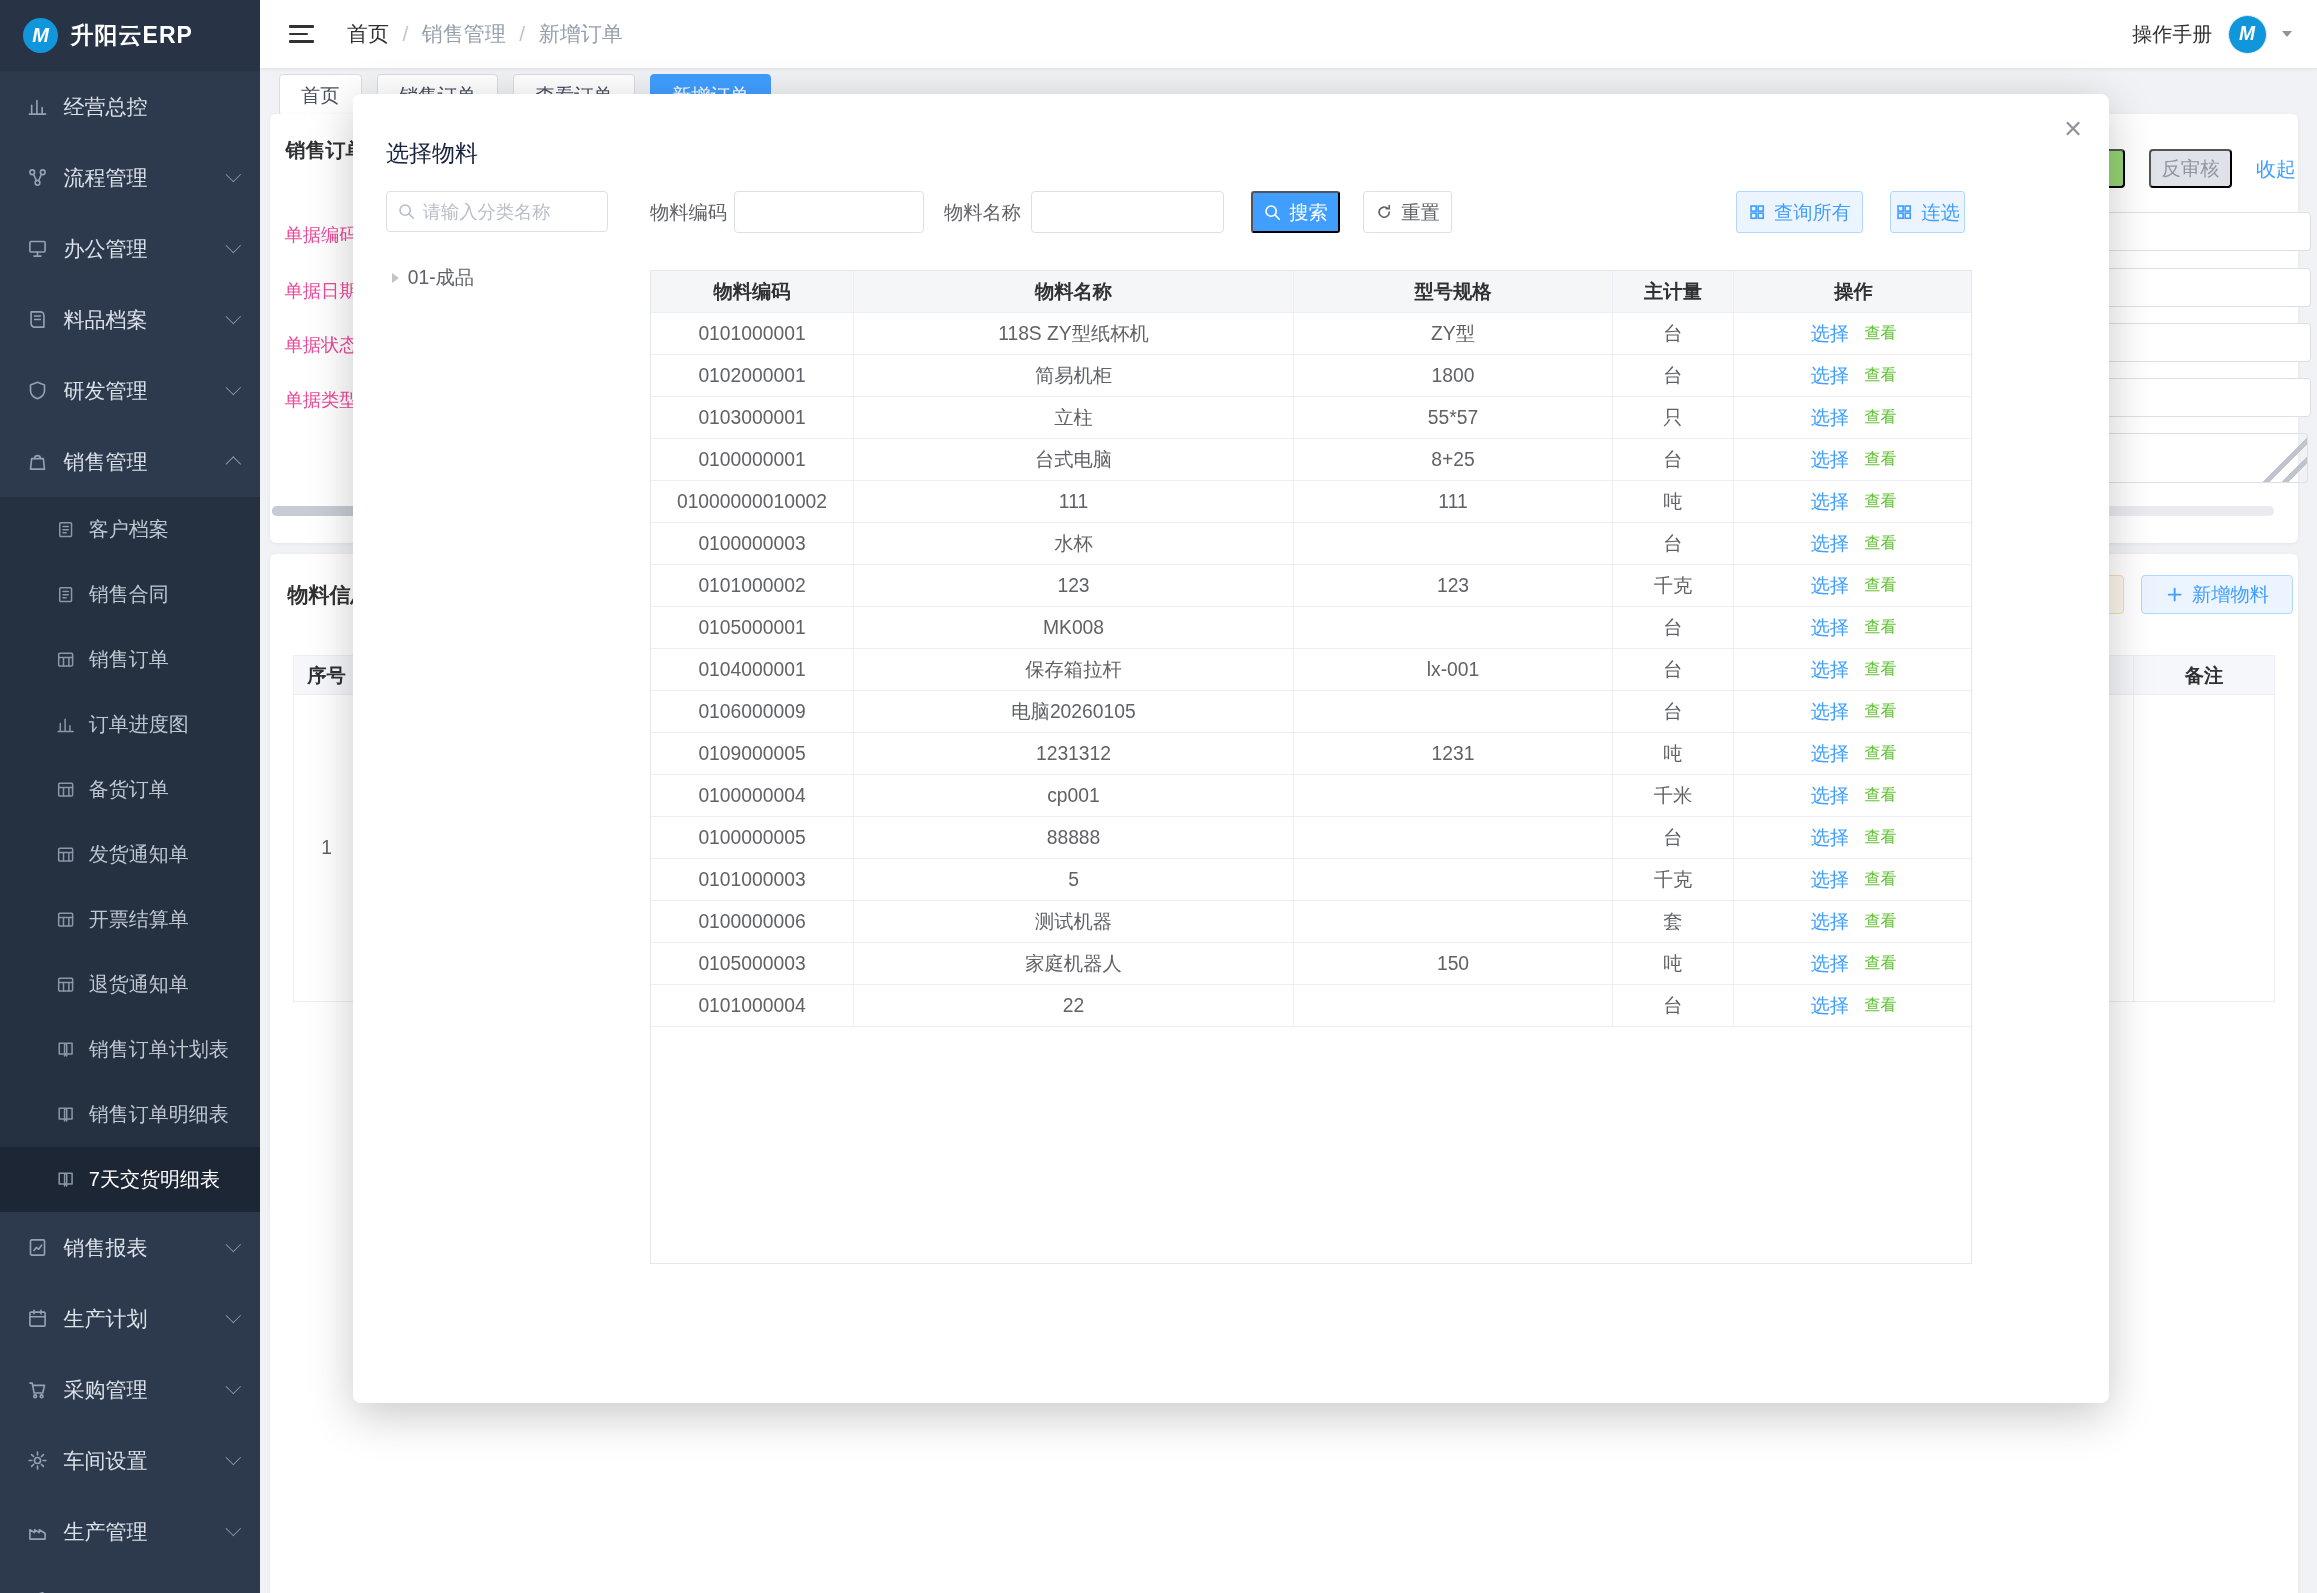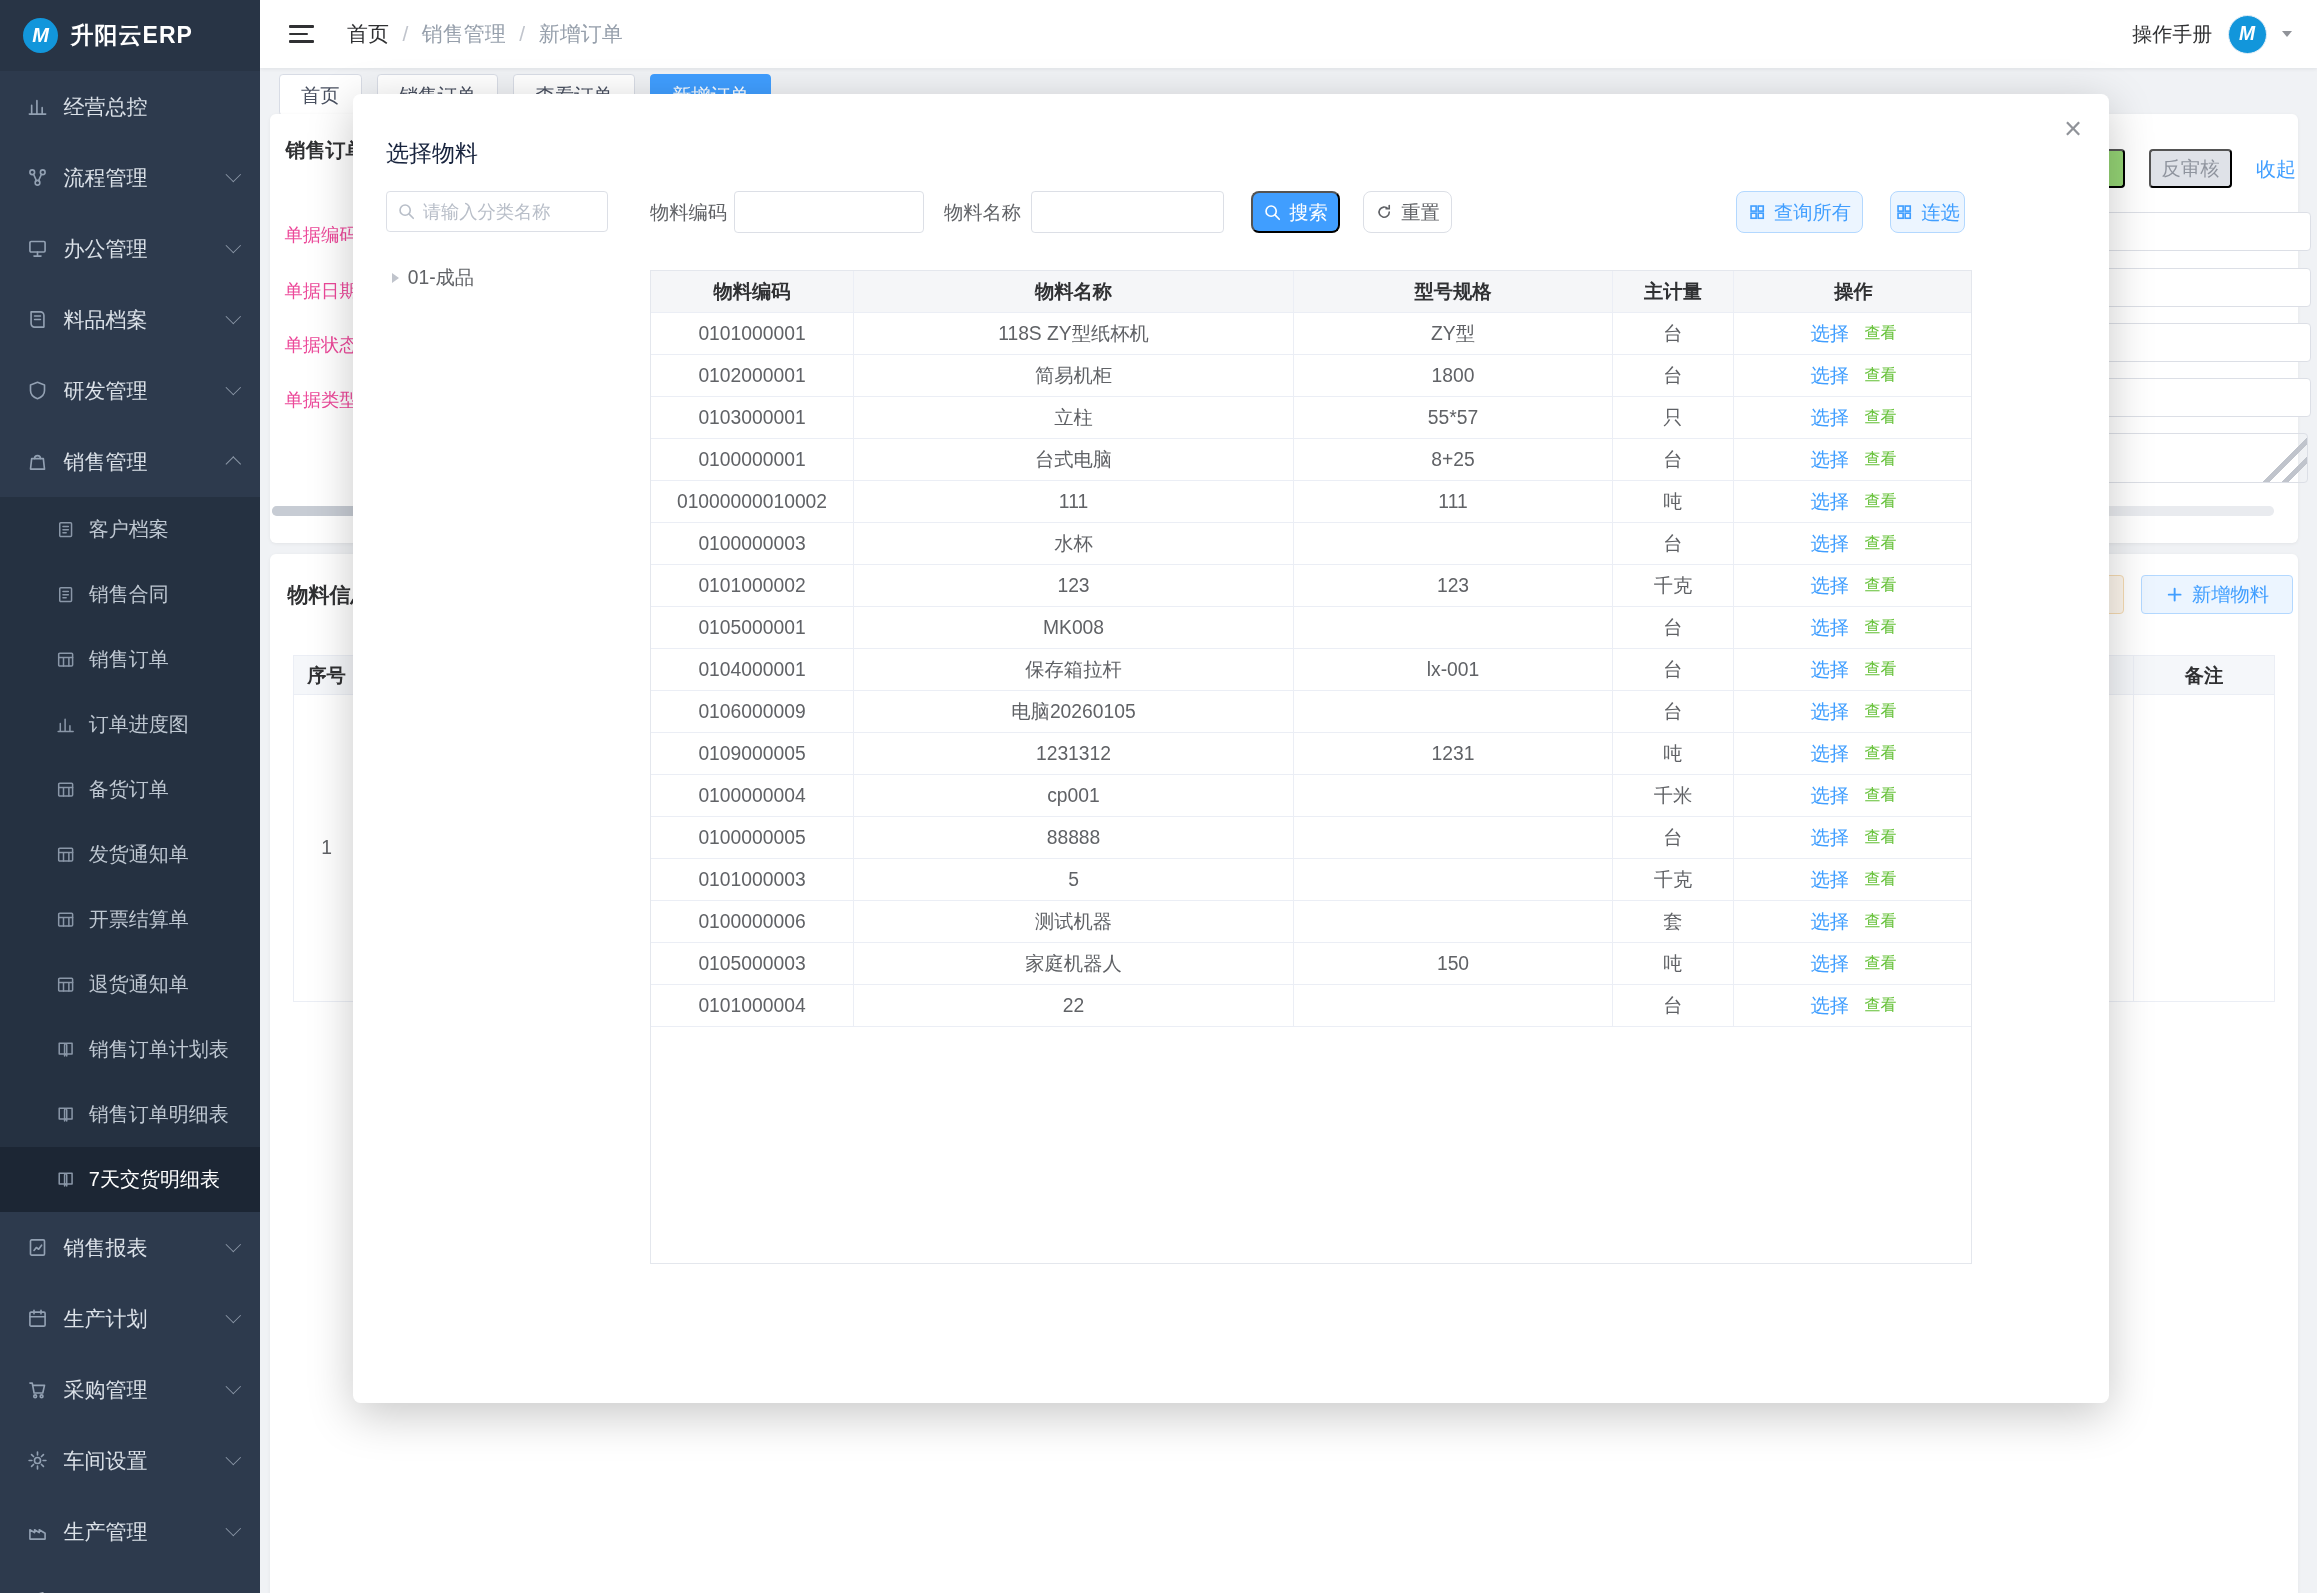--- a/index.html
+++ b/index.html
@@ -89,21 +89,21 @@
   .tree-search input { border:none; outline:none; width:100%; font-size:18.3px; color:#606266; font-family:inherit; }
   .tree-search input::placeholder { color:#b8bec8; }
   .tree-node { position:absolute; left:39px; top:166px; height:35px; display:flex; align-items:center; gap:8.7px; font-size:19.3px; color:#606266; }
   .tree-caret { width:0; height:0; border-top:5.8px solid transparent; border-bottom:5.8px solid transparent; border-left:7.7px solid #c0c4cc; }
   .flt-label { position:absolute; top:97px; height:42px; display:flex; align-items:center; font-size:19.3px; color:#606266; }
   .flt-code-label { left:297px; }
   .flt-name-label { left:591px; }
   .flt-in { position:absolute; top:97px; height:42px; }
   .flt-in1 { left:381px; width:190px; }
   .flt-in2 { left:678px; width:193px; }
-  .mbtn { position:absolute; top:97px; height:42px; display:flex; align-items:center; justify-content:center; gap:7.7px; border-radius:8px; font-size:19.3px; }
+  .mbtn { position:absolute; top:97px; height:42px; display:flex; align-items:center; justify-content:center; gap:7.7px; border-radius:3px; font-size:19.3px; }
   .mbtn svg { width:18.3px; height:18.3px; }
   .btn-search { left:898px; width:89px; background:#409eff; color:#fff; }
   .btn-reset { left:1010px; width:89px; background:#fff; border:1px solid #dcdfe6; color:#606266; }
   .btn-queryall { left:1383px; width:127px; background:#ecf5ff; border:1px solid #b3d8ff; color:#409eff; }
   .btn-multi { left:1537px; width:75px; background:#ecf5ff; border:1px solid #b3d8ff; color:#409eff; }
 
   .mtable { position:absolute; left:297px; top:176px; width:1322px; height:994px; border:1px solid #e4e7ed; }
   .mhead { display:flex; height:42px; background:#f5f6f8; border-bottom:1px solid #ebeef5; }
   .mh { display:flex; align-items:center; justify-content:center; font-size:19.3px; font-weight:bold; color:#303133; border-right:1px solid #ebeef5; }
   .mh:last-child { border-right:none; }

